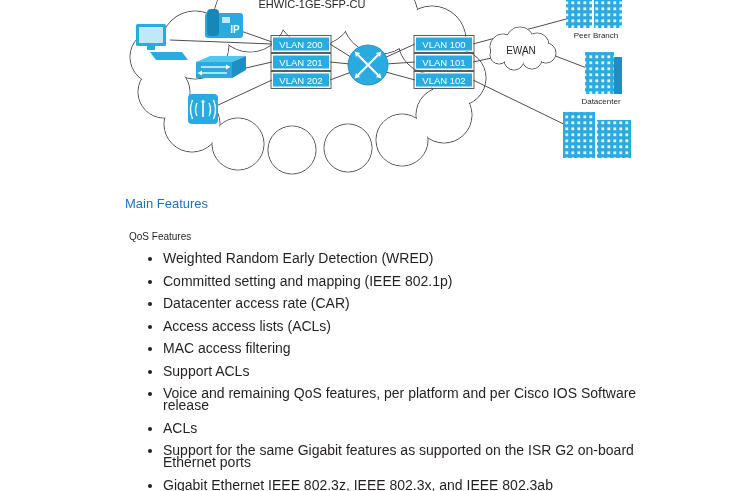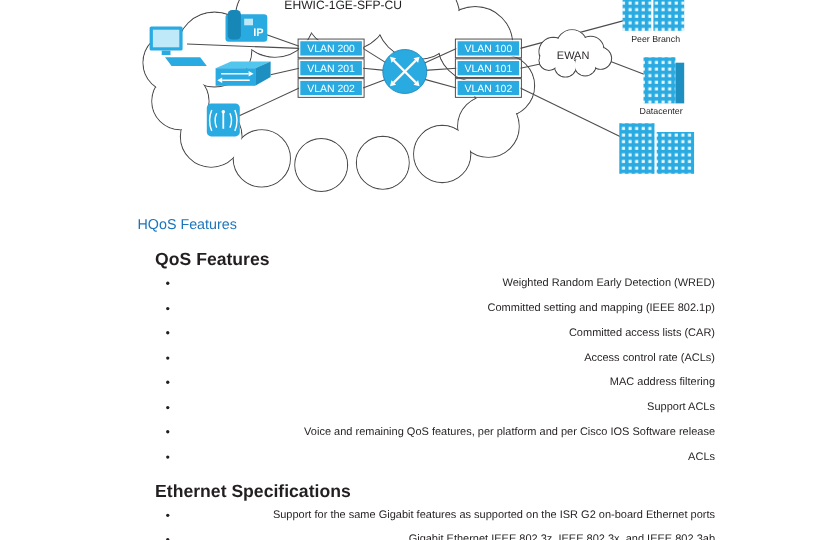--- a/index.html
+++ b/index.html
@@ -8,28 +8,27 @@
     font-family:"Liberation Sans", sans-serif; color:#231f20;
   }
   .diagram { width:618px; height:175px; }
   svg text { font-family:"Liberation Sans", sans-serif; }
   .content { padding:0 100px 0 125px; }
   .main-heading {
     color:#1c75bc; font-size:13px; font-weight:400;
     margin:21px 0 0 0; line-height:15px;
   }
   .sub-heading {
-    color:#231f20; font-size:16px; font-weight:700;
-    margin:19px 0 9px 16px; line-height:13px;
+    color:#231f20; font-size:10px; font-weight:400;
+    margin:19px 0 9px 4px; line-height:13px;
   }
   ul.bullets { margin:0; padding:0 0 0 38px; }
   ul.bullets li {
-    font-size:10px; line-height:12px; margin:0 0 10.5px 0;
+    font-size:14px; line-height:12px; margin:0 0 10.5px 0;
     color:#231f20;
-    text-align:right;
   }
 </style>
 </head>
 <body>
 
 <div class="diagram">
   <svg width="750" height="175" viewBox="0 0 750 175">
     <defs>
       <pattern id="win" width="6" height="6" patternUnits="userSpaceOnUse">
         <rect x="0" y="0" width="6" height="6" fill="#29abe2"></rect>
@@ -202,32 +201,31 @@
     </g>
 
     <g>
       <rect x="563" y="112" width="32" height="46" fill="url(#win)"></rect>
       <rect x="597" y="120" width="34" height="38" fill="url(#win)"></rect>
     </g>
   </svg>
 </div>
 
 <div class="content">
-  <h2 class="main-heading">HQoS Features</h2>
+  <h2 class="main-heading">Main Features</h2>
 
   <h3 class="sub-heading">QoS Features</h3>
   <ul class="bullets">
     <li>Weighted Random Early Detection (WRED)</li>
     <li>Committed setting and mapping (IEEE 802.1p)</li>
-    <li>Committed access lists (CAR)</li>
-    <li>Access control rate (ACLs)</li>
-    <li>MAC address filtering</li>
+    <li>Datacenter access rate (CAR)</li>
+    <li>Access access lists (ACLs)</li>
+    <li>MAC access filtering</li>
     <li>Support ACLs</li>
     <li>Voice and remaining QoS features, per platform and per Cisco IOS Software release</li>
     <li>ACLs</li>
   </ul>
 
-  <h3 class="sub-heading">Ethernet Specifications</h3>
   <ul class="bullets">
     <li>Support for the same Gigabit features as supported on the ISR G2 on-board Ethernet ports</li>
     <li>Gigabit Ethernet IEEE 802.3z, IEEE 802.3x, and IEEE 802.3ab</li>
   </ul>
 </div>
 
 </body></html>

